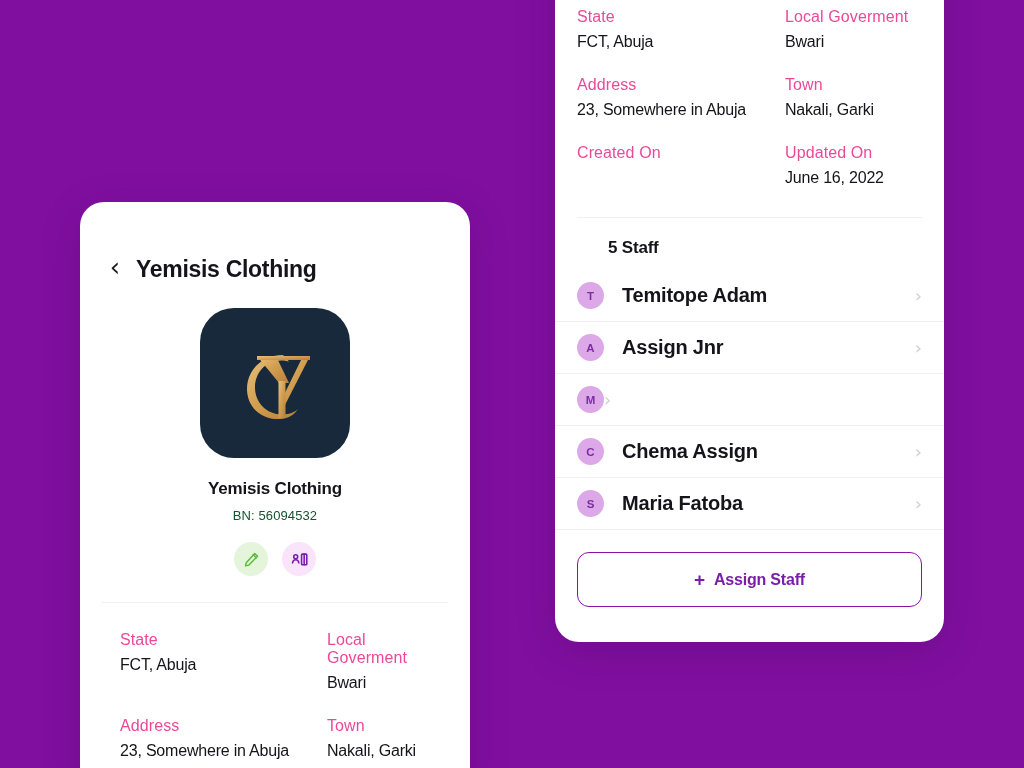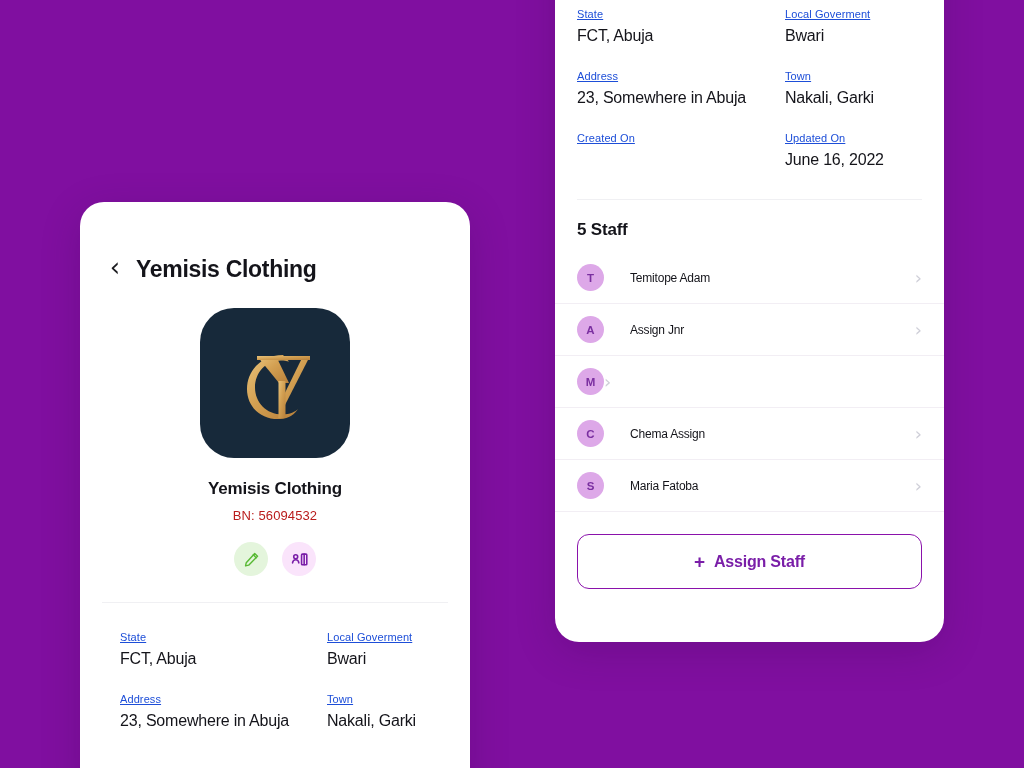--- a/index.html
+++ b/index.html
@@ -95,21 +95,21 @@
     font-size: 17px;
     font-weight: bold;
     color: #14141a;
     margin-top: 21px;
     letter-spacing: -0.2px;
   }
 
   .biz-bn {
     text-align: center;
     font-size: 13px;
-    color: #b91c1c;
+    color: #14532d;
     margin-top: 9px;
     letter-spacing: 0.1px;
   }
 
   
   .action-row {
     display: flex;
     justify-content: center;
     gap: 14px;
     margin-top: 19px;
@@ -143,41 +143,41 @@
     row-gap: 25px;
     padding: 28px 22px 0 40px;
   }
 
   #detail-card .info-grid {
     padding: 28px 22px 0 22px;
     grid-template-columns: 208px 1fr;
   }
 
   .info-label {
-    font-size: 11px;
-    color: #1d4ed8;
+    font-size: 16px;
+    color: #ec4899;
     margin-bottom: 7px;
     letter-spacing: 0.1px;
-    text-decoration: underline;
   }
 
   .info-value {
     font-size: 16px;
     font-weight: normal;
     color: #14141a;
     letter-spacing: -0.2px;
   }
 
   
   .staff-heading {
     font-size: 17px;
     font-weight: bold;
     color: #14141a;
     padding: 20px 8px 0 22px;
     letter-spacing: -0.2px;
+    margin-left: 31px;
   }
 
   .staff-list { margin-top: 12px; }
 
   .staff-row {
     display: flex;
     align-items: center;
     height: 52px;
     padding: 0 22px;
     border-bottom: 1px solid #f2eef4;
@@ -192,23 +192,23 @@
     color: #7a2fa0;
     font-size: 11.5px;
     font-weight: 600;
     display: flex;
     align-items: center;
     justify-content: center;
     flex-shrink: 0;
   }
 
   .staff-name {
-    margin-left: 26px;
-    font-size: 12px;
-    font-weight: normal;
+    margin-left: 18px;
+    font-size: 20px;
+    font-weight: bold;
     color: #14141a;
     letter-spacing: -0.2px;
     flex: 1;
   }
 
   .row-chevron {
     font-family: "DejaVu Sans", sans-serif;
     font-size: 18px;
     color: #cfcfd8;
     line-height: 1;

